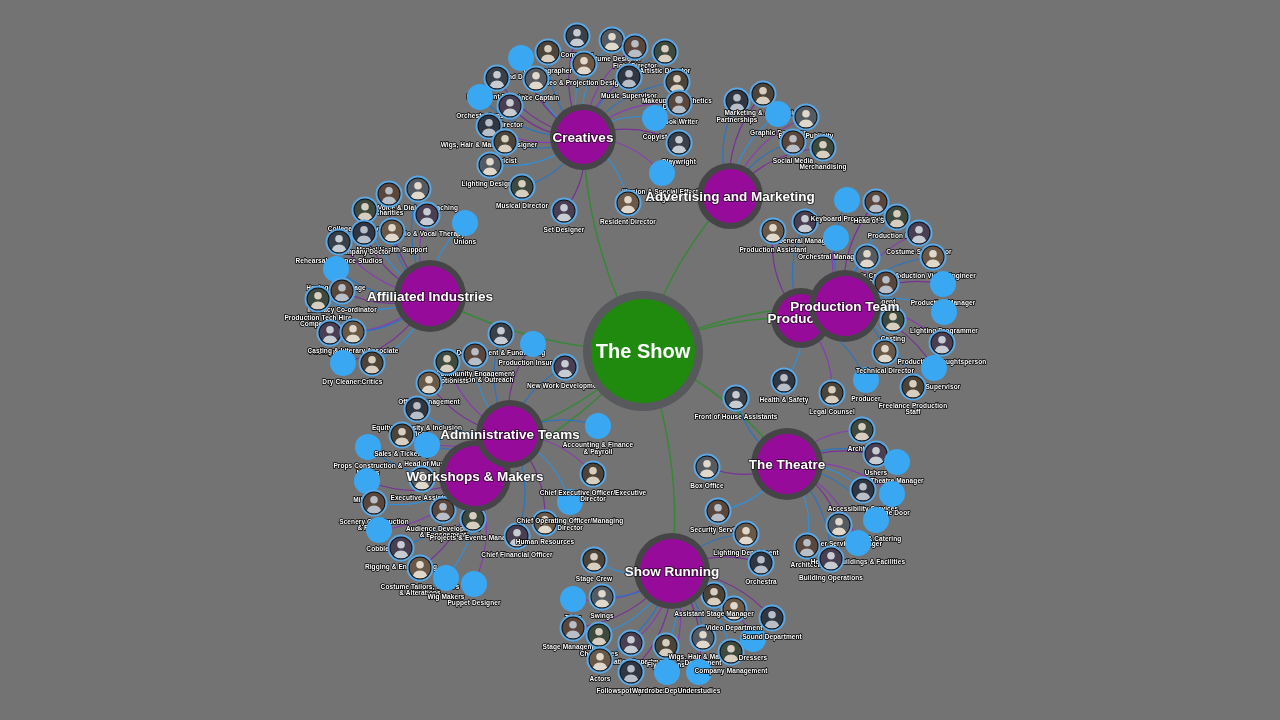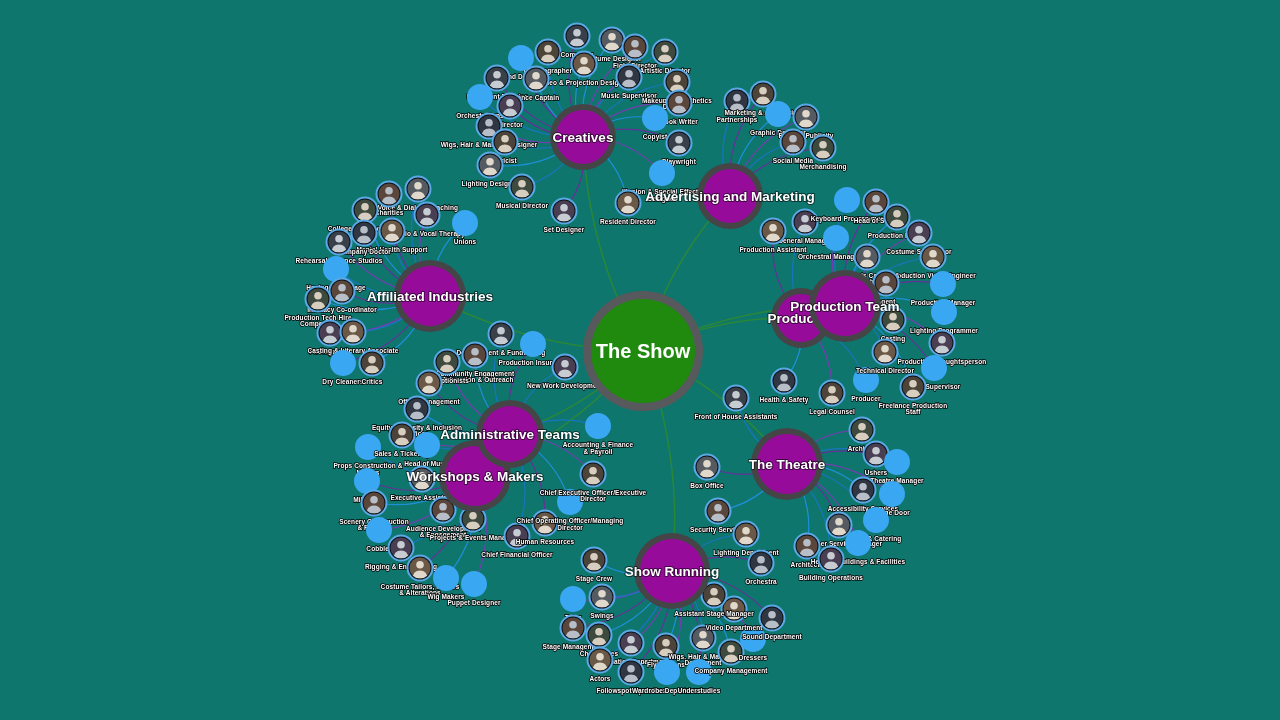--- a/index.html
+++ b/index.html
@@ -1,16 +1,16 @@
 <!DOCTYPE html>
 <html><head>
 <meta charset="utf-8">
 <style>
   html,body{margin:0;padding:0;background:#000;width:1280px;height:720px;overflow:hidden;}
-  #stage{width:1280px;height:720px;background:#0f766e;}
+  #stage{width:1280px;height:720px;background:#737373;}
   svg{display:block;}
   .edge{fill:none;stroke-width:1.2;opacity:.8;}
   .edge-center{fill:none;stroke-width:1.5;opacity:.85;}
   .leaf-label{font:bold 6.5px "Liberation Sans",sans-serif;fill:#fff;paint-order:stroke;stroke:#000;stroke-width:1.6px;stroke-linejoin:round;letter-spacing:.1px;}
   .hub-label{font:bold 13.5px "Liberation Sans",sans-serif;fill:#fff;paint-order:stroke;stroke:rgba(0,0,0,.55);stroke-width:2px;stroke-linejoin:round;}
   .center-label{font:bold 20px "Liberation Sans",sans-serif;fill:#fff;}
 </style>
 </head>
 <body>
 

